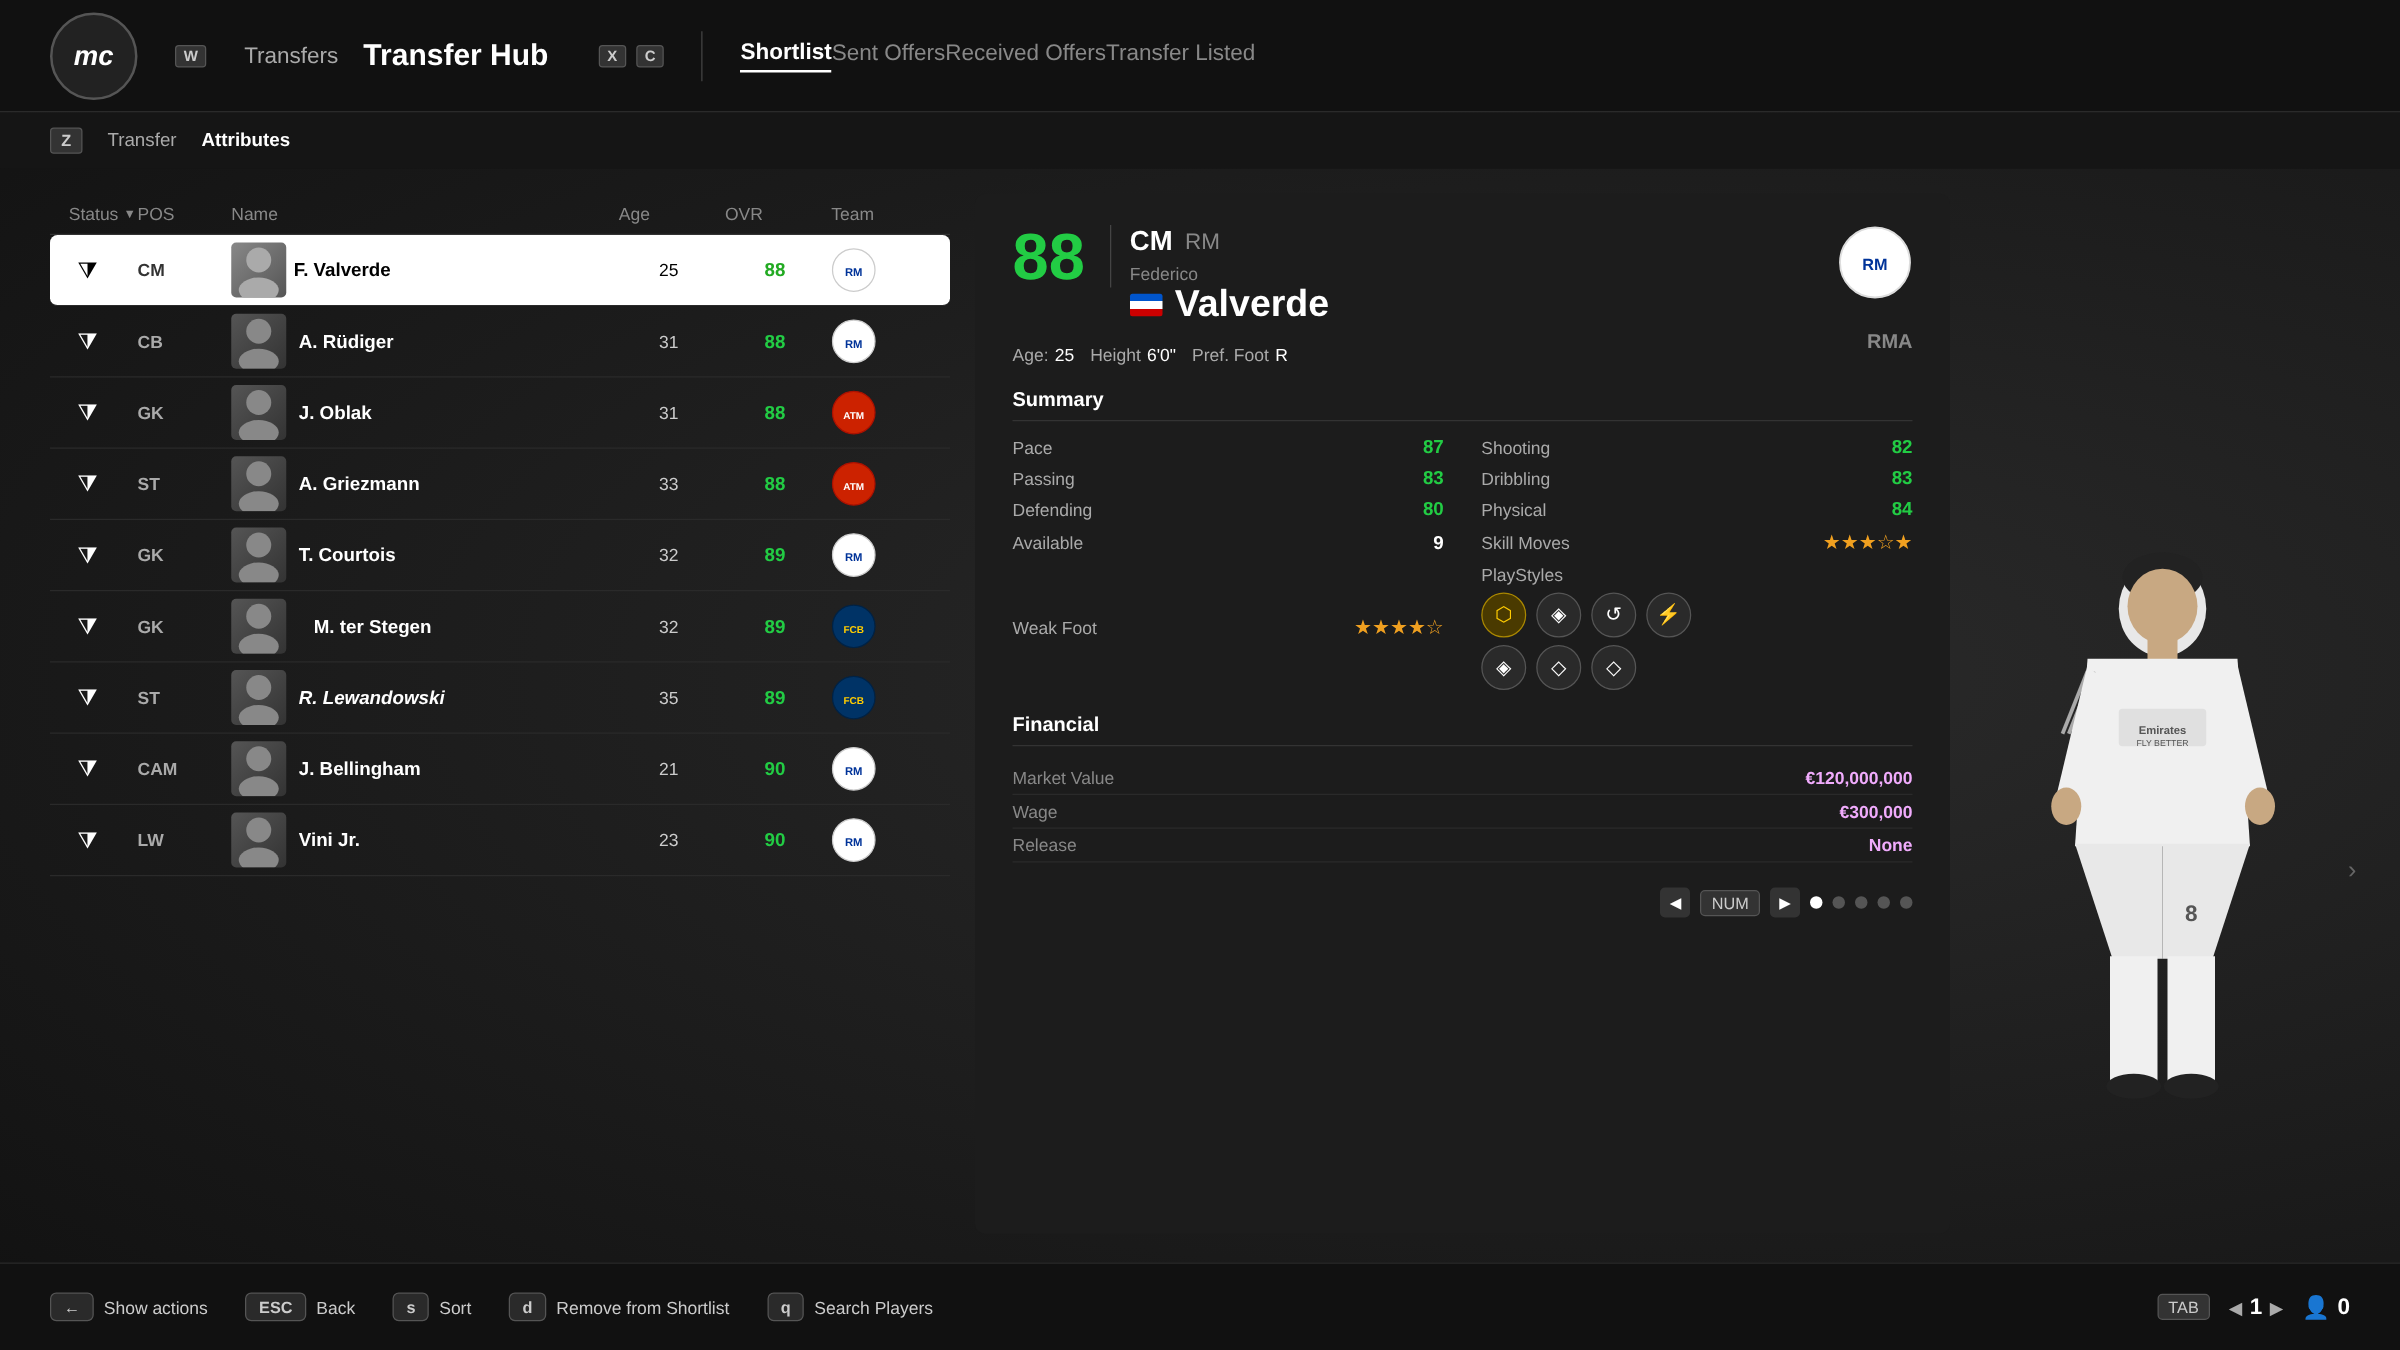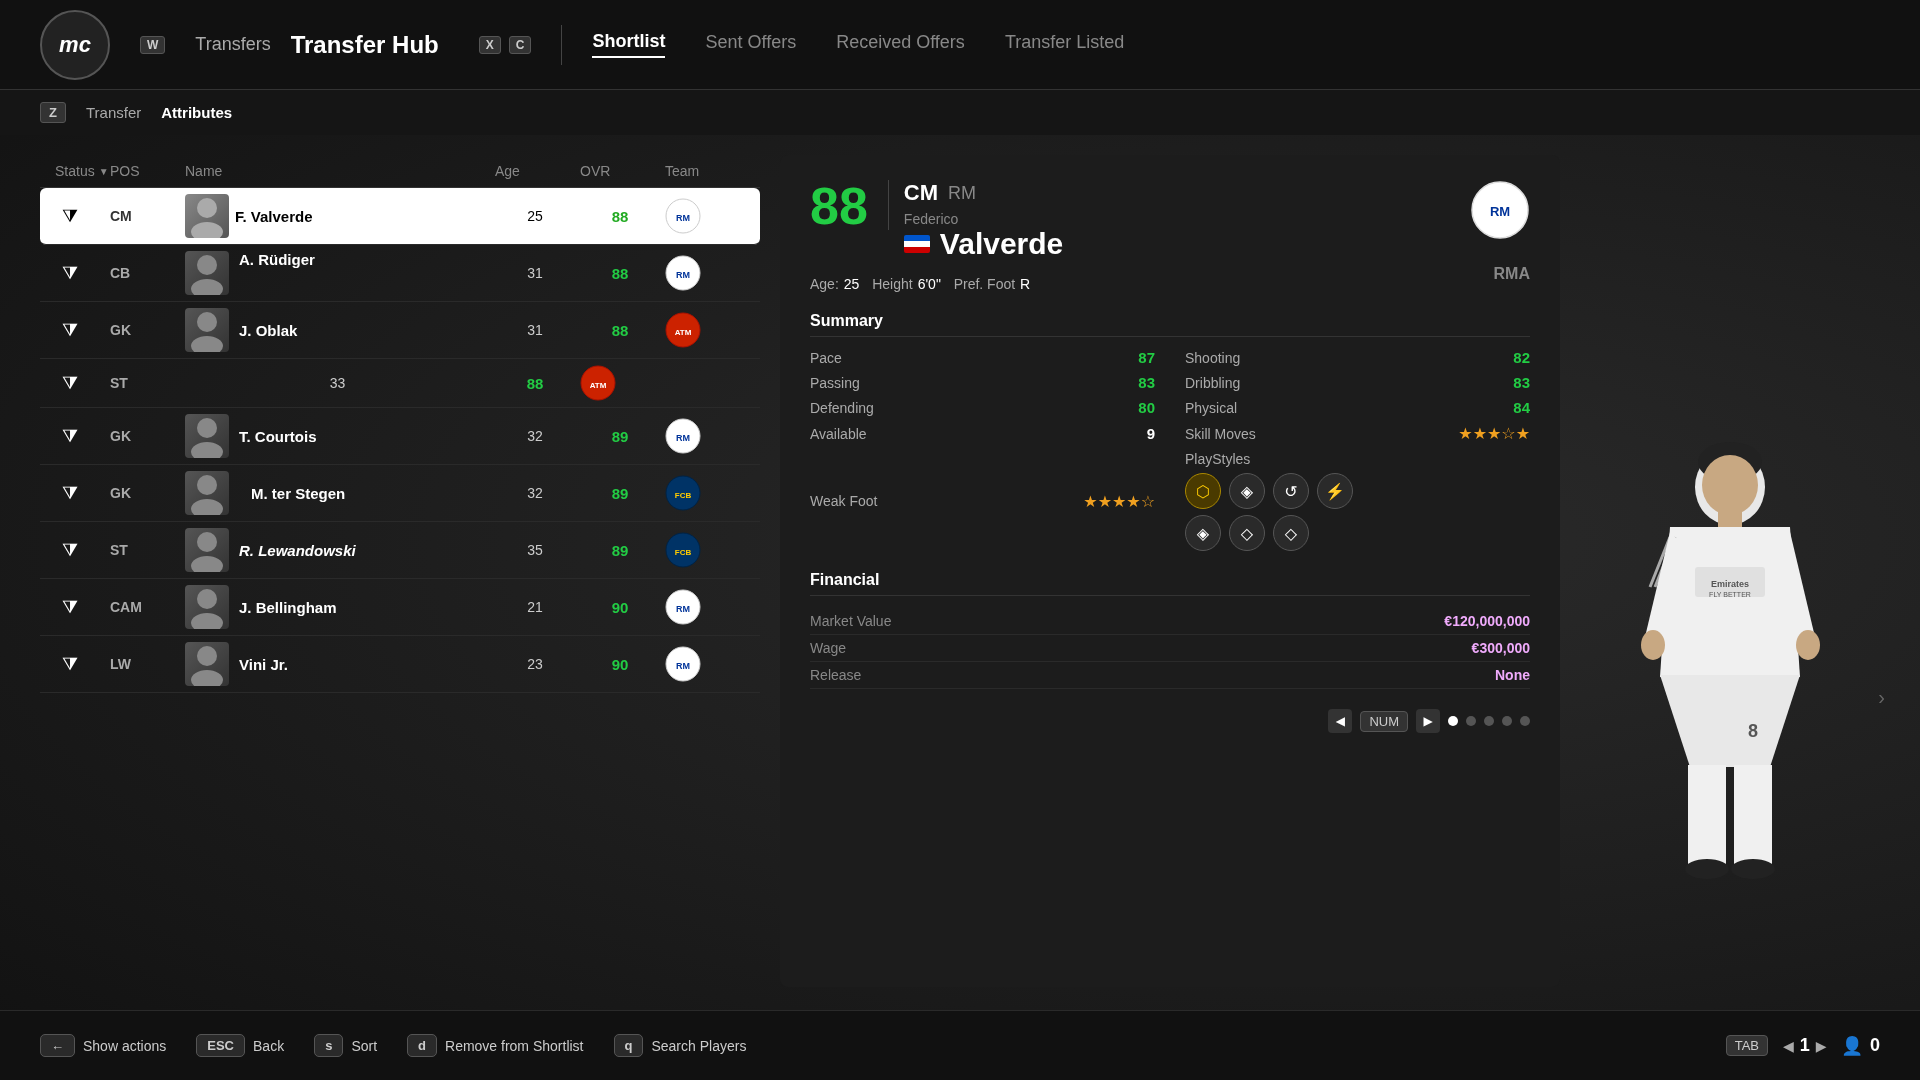--- a/index.html
+++ b/index.html
@@ -65,21 +65,20 @@
 
     .nav-divider {
       width: 1px;
       height: 40px;
       background: #444;
       margin-right: 30px;
     }
 
     .nav-tabs {
       display: flex;
-      gap: 40px;
       align-items: center;
     }
 
     .nav-tab {
       font-size: 18px;
       color: #888;
       cursor: pointer;
       padding-bottom: 4px;
     }
 
@@ -617,21 +616,21 @@
               <text x="18" y="23" text-anchor="middle" font-size="9" fill="#003399" font-weight="bold">RM</text>
             </svg>
         </div>
       </div>
 
       <div class="player-row">
         <div class="status-icon">
             <span class="binoculars-icon">⧩</span>
           </div>
         <div class="player-pos">CB</div>
-        <div style="display:flex;align-items:flex-start;gap:10px;">
+        <div style="display:flex;align-items:center;gap:10px;">
           <div style="width:44px;height:44px;border-radius:4px;background:linear-gradient(135deg,#555,#333);overflow:hidden;"><svg width="44" height="44" viewBox="0 0 44 44">
                 <circle cx="22" cy="14" r="10" fill="#888"></circle>
                 <ellipse cx="22" cy="38" rx="16" ry="10" fill="#888"></ellipse>
               </svg></div>
           <span class="player-name">A. Rüdiger</span>
         </div>
         <div class="player-age">31</div>
         <div class="player-ovr">88</div>
         <div class="team-badge">
             <svg width="36" height="36" viewBox="0 0 36 36">
@@ -661,20 +660,27 @@
               <text x="18" y="23" text-anchor="middle" font-size="8" fill="#fff" font-weight="bold">ATM</text>
             </svg>
           </div>
       </div>
 
       <div class="player-row">
         <div class="status-icon">
             <span class="binoculars-icon">⧩</span>
           </div>
         <div class="player-pos">ST</div>
+        <div style="display:flex;align-items:center;gap:10px;">
+          <div style="width:44px;height:44px;border-radius:4px;background:linear-gradient(135deg,#555,#333);overflow:hidden;"><svg width="44" height="44" viewBox="0 0 44 44">
+                <circle cx="22" cy="14" r="10" fill="#888"></circle>
+                <ellipse cx="22" cy="38" rx="16" ry="10" fill="#888"></ellipse>
+              </svg></div>
+          <span class="player-name">A. Griezmann</span>
+        </div>
         <div class="player-age">33</div>
         <div class="player-ovr">88</div>
         <div class="team-badge">
             <svg width="36" height="36" viewBox="0 0 36 36">
               <circle cx="18" cy="18" r="17" fill="#cc2200" stroke="#aa1100" stroke-width="1"></circle>
               <text x="18" y="23" text-anchor="middle" font-size="8" fill="#fff" font-weight="bold">ATM</text>
             </svg>
           </div>
       </div>
 

